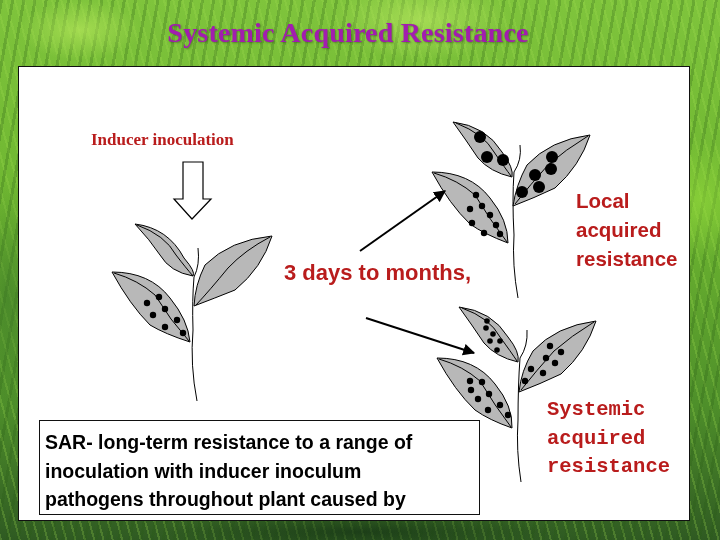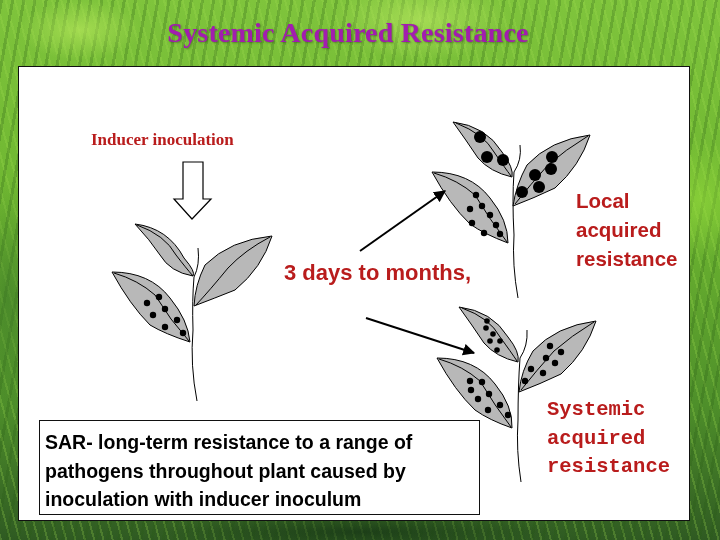--- a/index.html
+++ b/index.html
@@ -167,15 +167,15 @@
 </div>
 
 <div class="lbl systemic">
   <span class="line">Systemic</span>
   <span class="line">acquired</span>
   <span class="line">resistance</span>
 </div>
 
 <div class="sarbox">
   <span class="line">SAR- long-term resistance to a range of</span>
+  <span class="line">inoculation with inducer inoculum</span>
   <span class="line">pathogens throughout plant caused by</span>
-  <span class="line">inoculation with inducer inoculum</span>
 </div>
 
 </body></html>

